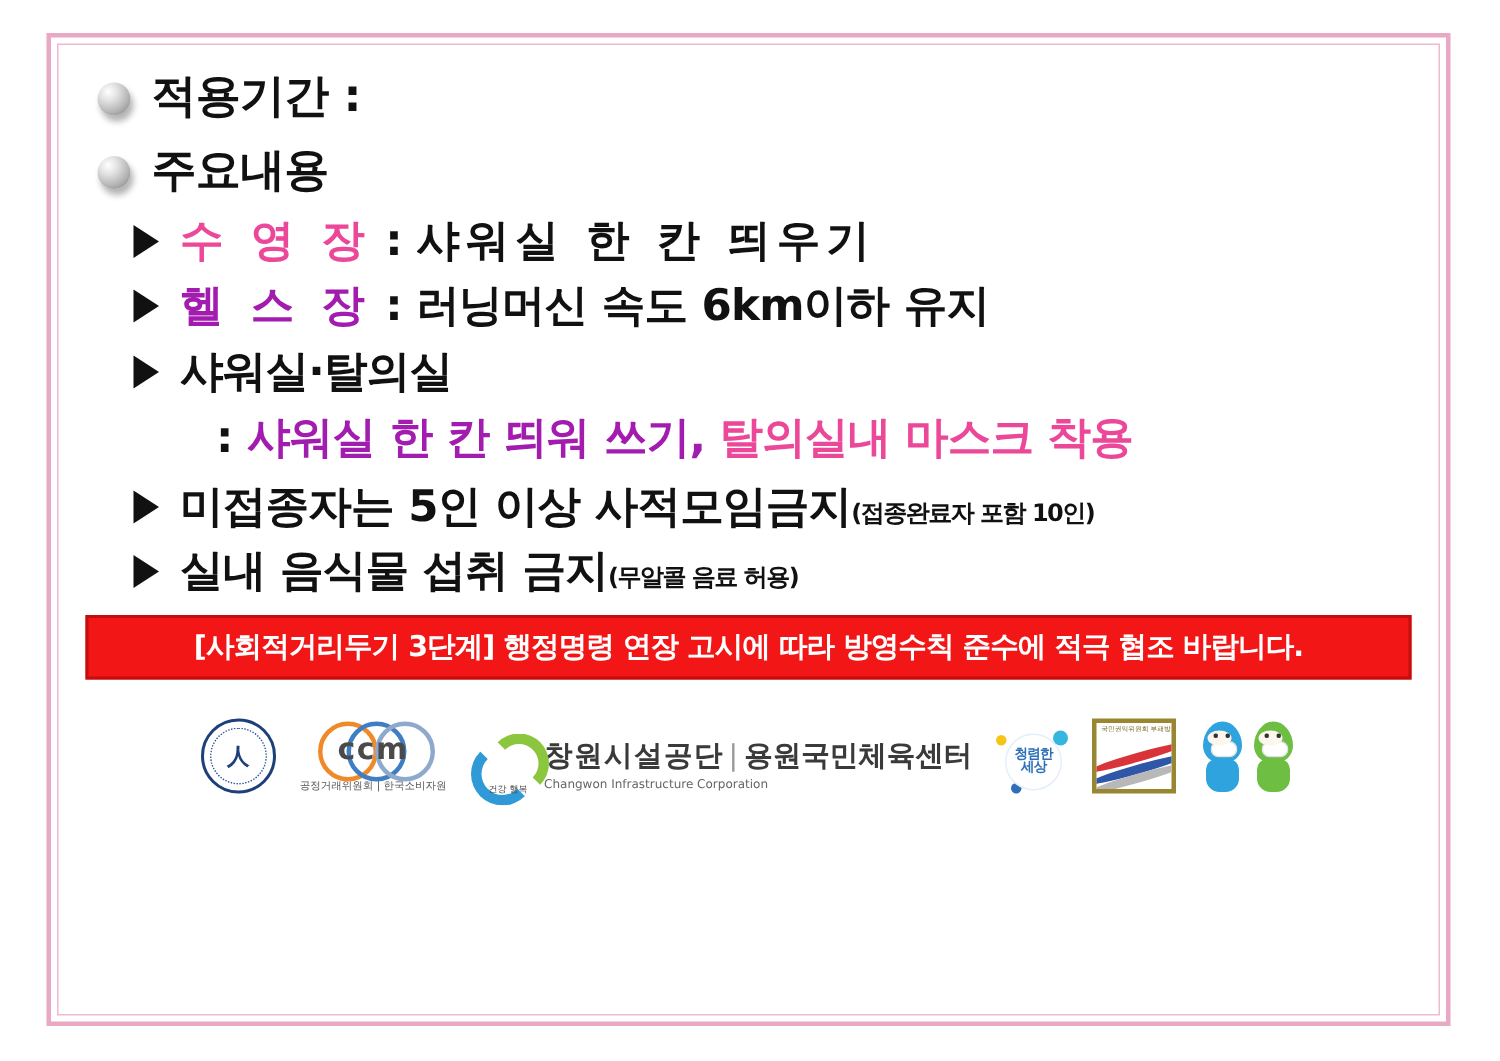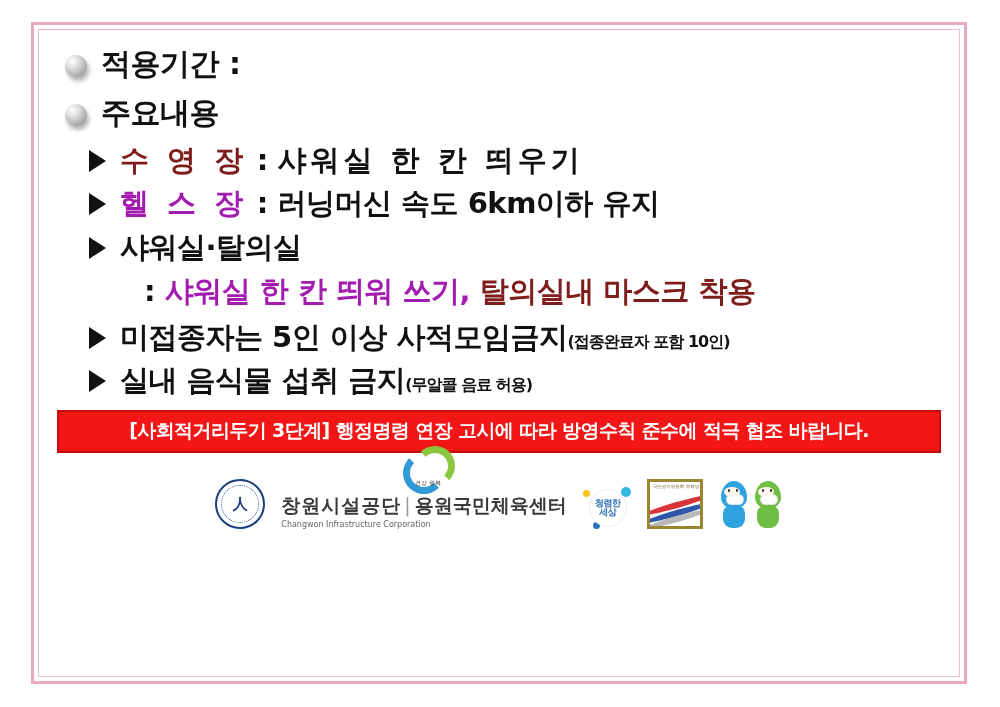--- a/index.html
+++ b/index.html
@@ -115,21 +115,21 @@
     margin-top: 8px;
   }
   .lvl2-text {
     font-size: 29px;
     font-weight: bold;
     color: #111111;
     letter-spacing: -0.5px;
     line-height: 1.25;
   }
   .spaced { letter-spacing: 4px; }
-  .c-red  { color: #7f1d1d; }
+  .c-red  { color: #ec4899; }
   .c-blue { color: #a21caf; }
   .c-black{ color: #111111; }
   .small-note {
     font-size: 16px;
     font-weight: bold;
     letter-spacing: -1px;
   }
 
   
   .sub-line {
@@ -215,21 +215,21 @@
     width: 100%; top: 8px;
     text-align: center;
     font-size: 20px; font-weight: bold; color: #4a4a4a;
     letter-spacing: 1px;
   }
   .ccm-caption {
     font-size: 7px; color: #555; margin-top: 2px; white-space: nowrap;
   }
 
   
-  .cw-wrap { display: flex; align-items: center; gap: 7px; flex-direction: column; }
+  .cw-wrap { display: flex; align-items: center; gap: 7px; }
   .cw-mark {
     width: 42px; height: 40px; position: relative;
   }
   .cw-arc-blue {
     position: absolute; left: 0; top: 6px;
     width: 28px; height: 28px;
     border: 7px solid #2f9ad6;
     border-radius: 50%;
     border-right-color: transparent;
     border-top-color: transparent;
@@ -387,20 +387,29 @@
       </div>
 
       <div id="logo-strip">
 
         <div class="logo-cell">
           <div class="seal">
             <span class="seal-glyph">人</span>
           </div>
         </div>
 
+        <div class="logo-cell ccm-wrap">
+          <div class="ccm-mark">
+            <span class="ccm-c1"></span>
+            <span class="ccm-c2"></span>
+            <span class="ccm-c3"></span>
+            <span class="ccm-letters">ccm</span>
+          </div>
+          <div class="ccm-caption">공정거래위원회 | 한국소비자원</div>
+        </div>
 
         <div class="logo-cell">
           <div class="cw-wrap">
             <div class="cw-mark">
               <span class="cw-arc-blue"></span>
               <span class="cw-arc-green"></span>
               <span class="cw-sub">건강 행복</span>
             </div>
             <div class="cw-textblock">
               <div class="cw-name"><span>창원시설공단</span><span class="divider">|</span><span class="branch">용원국민체육센터</span></div>

